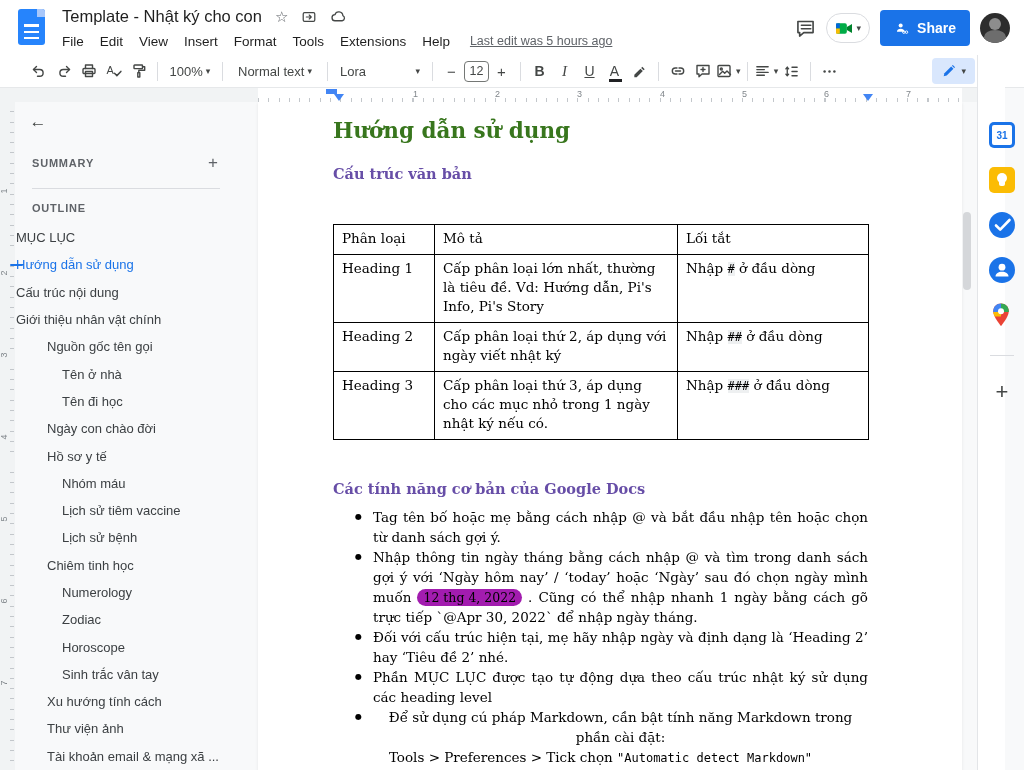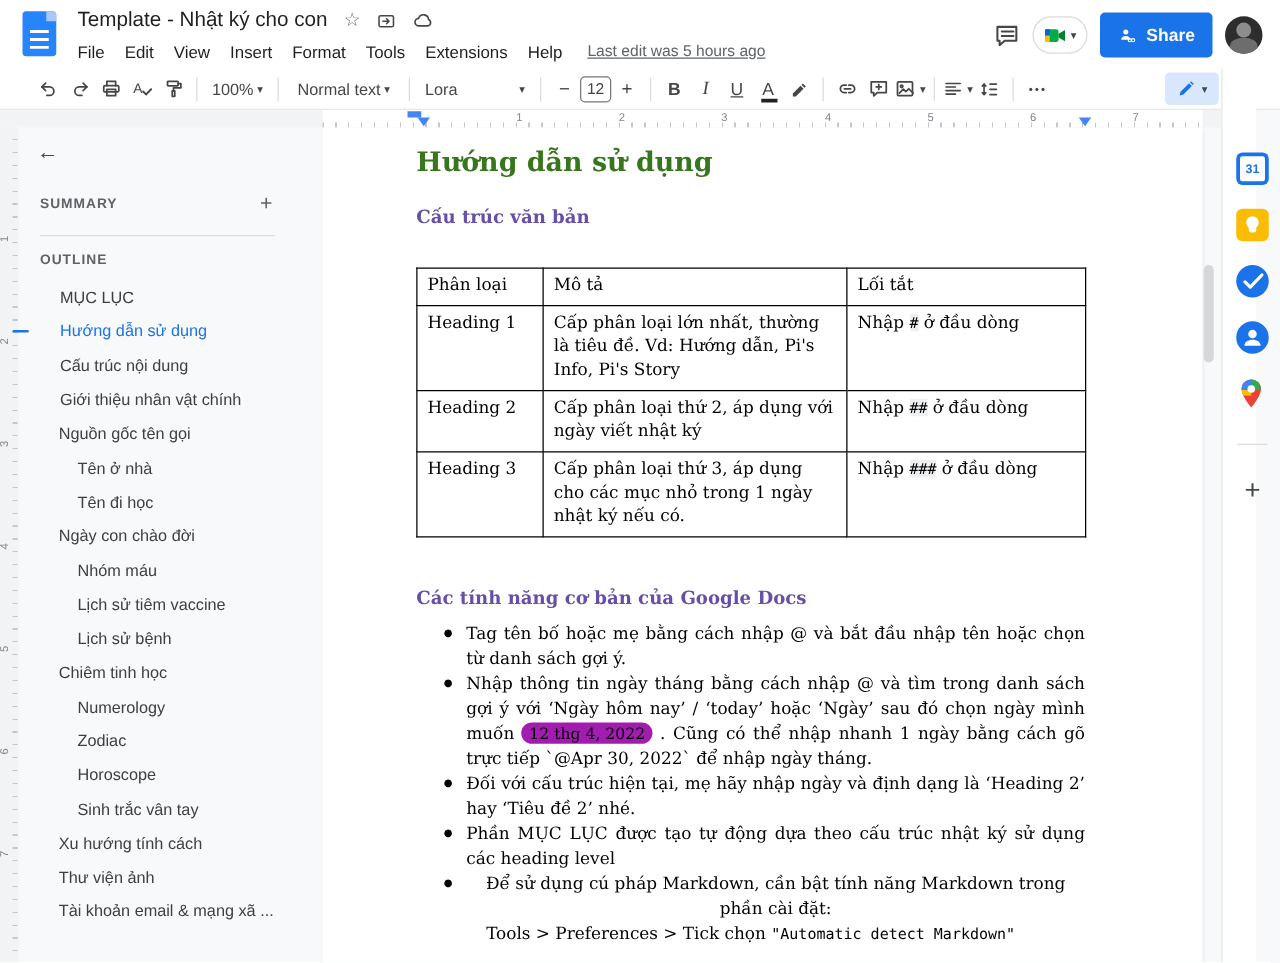--- a/index.html
+++ b/index.html
@@ -74,35 +74,35 @@
               background:none; border:none; }
   .summary-row { position:absolute; left:32px; top:52px; width:186px; display:flex; align-items:center;
                  justify-content:space-between; }
   .panel-label { font-size:11px; font-weight:700; letter-spacing:.8px; color:#5f6368; }
   .plus-btn { background:none; border:none; font-size:17px; color:#5f6368; line-height:1; }
   .panel-divider { position:absolute; left:32px; top:86px; width:188px; height:1px; background:#dadce0; }
   .outline-label { position:absolute; left:32px; top:100px; }
   .o-list { position:absolute; left:0; top:122px; width:250px; }
   .o-item { height:27.3px; display:flex; align-items:center; font-size:13px; color:#3c4043;
             white-space:nowrap; overflow:hidden; position:relative; }
-  .o-item.lvl0 { padding-left:48px; }
+  .o-item.lvl0 { padding-left:16px; }
   .o-item.lvl1 { padding-left:47px; }
   .o-item.lvl2 { padding-left:62px; }
   .o-item.active { color:#1a73e8; }
   .o-item.active .dash { position:absolute; left:10px; top:13px; width:13px; height:2px;
                          background:#1a73e8; border-radius:1px; }
 
   
   .canvas { position:absolute; left:250px; top:102px; width:727px; height:668px; overflow:hidden; }
   .page { position:absolute; left:8px; top:0; width:704px; height:700px; background:#fff;
           box-shadow:0 1px 3px rgba(0,0,0,.08); padding:16px 94px 0 75px;
           font-family:"DejaVu Serif","Liberation Serif",serif; font-size:13.5px; color:#000; }
   .doc-h1 { font-size:21.5px; font-weight:700; color:#38761d; margin-bottom:22px; }
   .doc-h3 { font-size:14.5px; font-weight:700; color:#674ea7; }
-  .doc-h3.s1 { margin-bottom:32px; }
+  .doc-h3.s1 { margin-bottom:42px; }
   .doc-h3.s2 { margin-bottom:10px; }
   table.doc-table { border-collapse:collapse; table-layout:fixed; width:535px; margin-bottom:40px; }
   .doc-table td, .doc-table th { border:1px solid #000; vertical-align:top; padding:4px 8px 6px;
        font-weight:400; text-align:left; font-size:13.5px; line-height:19px; }
   .col-cat { width:101px; } .col-desc { width:243px; } .col-short { width:191px; }
   .cell-desc { text-align:justify; }
   .mdcode { font-family:"DejaVu Sans Mono","Liberation Mono",monospace; font-size:12px; background:#eef0f1; }
   ul.doc-bullets { list-style:none; width:535px; }
   .doc-bullets li { position:relative; padding-left:40px; line-height:20px; text-align:justify; }
   .doc-bullets li::before { content:"●"; position:absolute; left:22px; top:0; font-size:8px; }
@@ -359,20 +359,21 @@
       <div class="o-item lvl0 active">
           <span class="dash"></span>
           <span>Hướng dẫn sử dụng</span>
         </div>
       <div class="o-item lvl0">Cấu trúc nội dung</div>
       <div class="o-item lvl0">Giới thiệu nhân vật chính</div>
       <div class="o-item lvl1">Nguồn gốc tên gọi</div>
       <div class="o-item lvl2">Tên ở nhà</div>
       <div class="o-item lvl2">Tên đi học</div>
       <div class="o-item lvl1">Ngày con chào đời</div>
+      <div class="o-item lvl1">Hồ sơ y tế</div>
       <div class="o-item lvl2">Nhóm máu</div>
       <div class="o-item lvl2">Lịch sử tiêm vaccine</div>
       <div class="o-item lvl2">Lịch sử bệnh</div>
       <div class="o-item lvl1">Chiêm tinh học</div>
       <div class="o-item lvl2">Numerology</div>
       <div class="o-item lvl2">Zodiac</div>
       <div class="o-item lvl2">Horoscope</div>
       <div class="o-item lvl2">Sinh trắc vân tay</div>
       <div class="o-item lvl1">Xu hướng tính cách</div>
       <div class="o-item lvl1">Thư viện ảnh</div>

